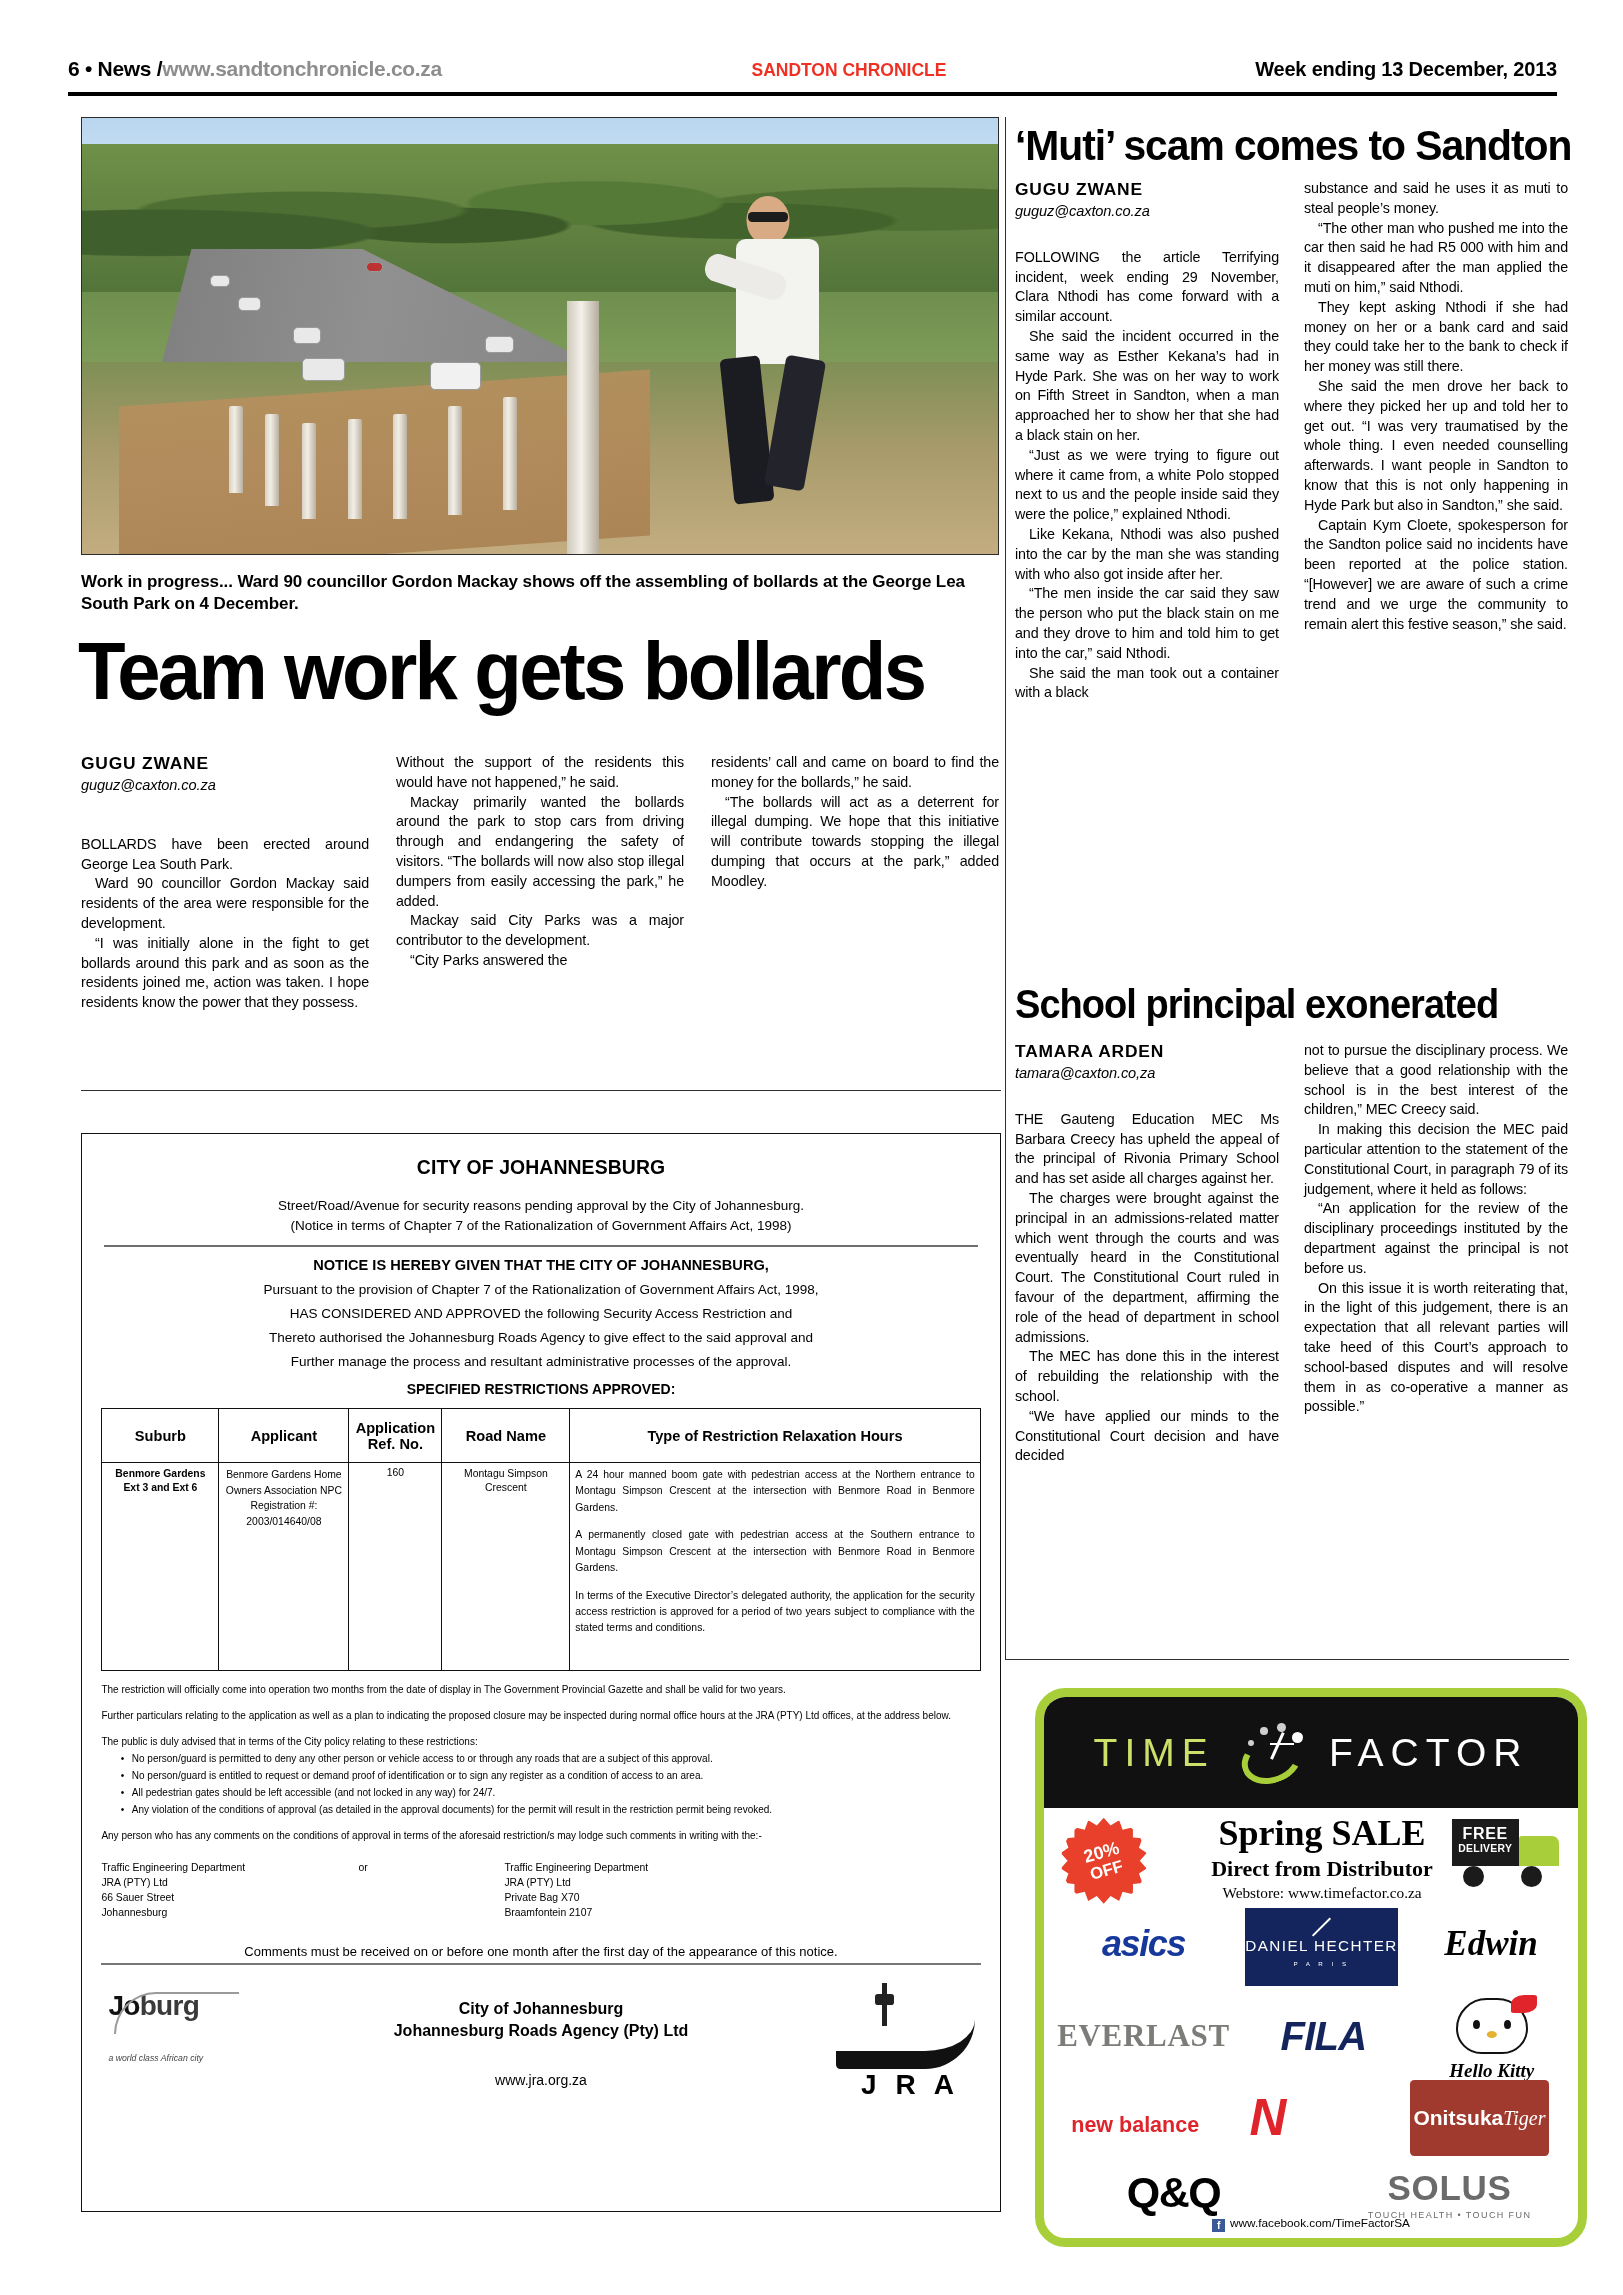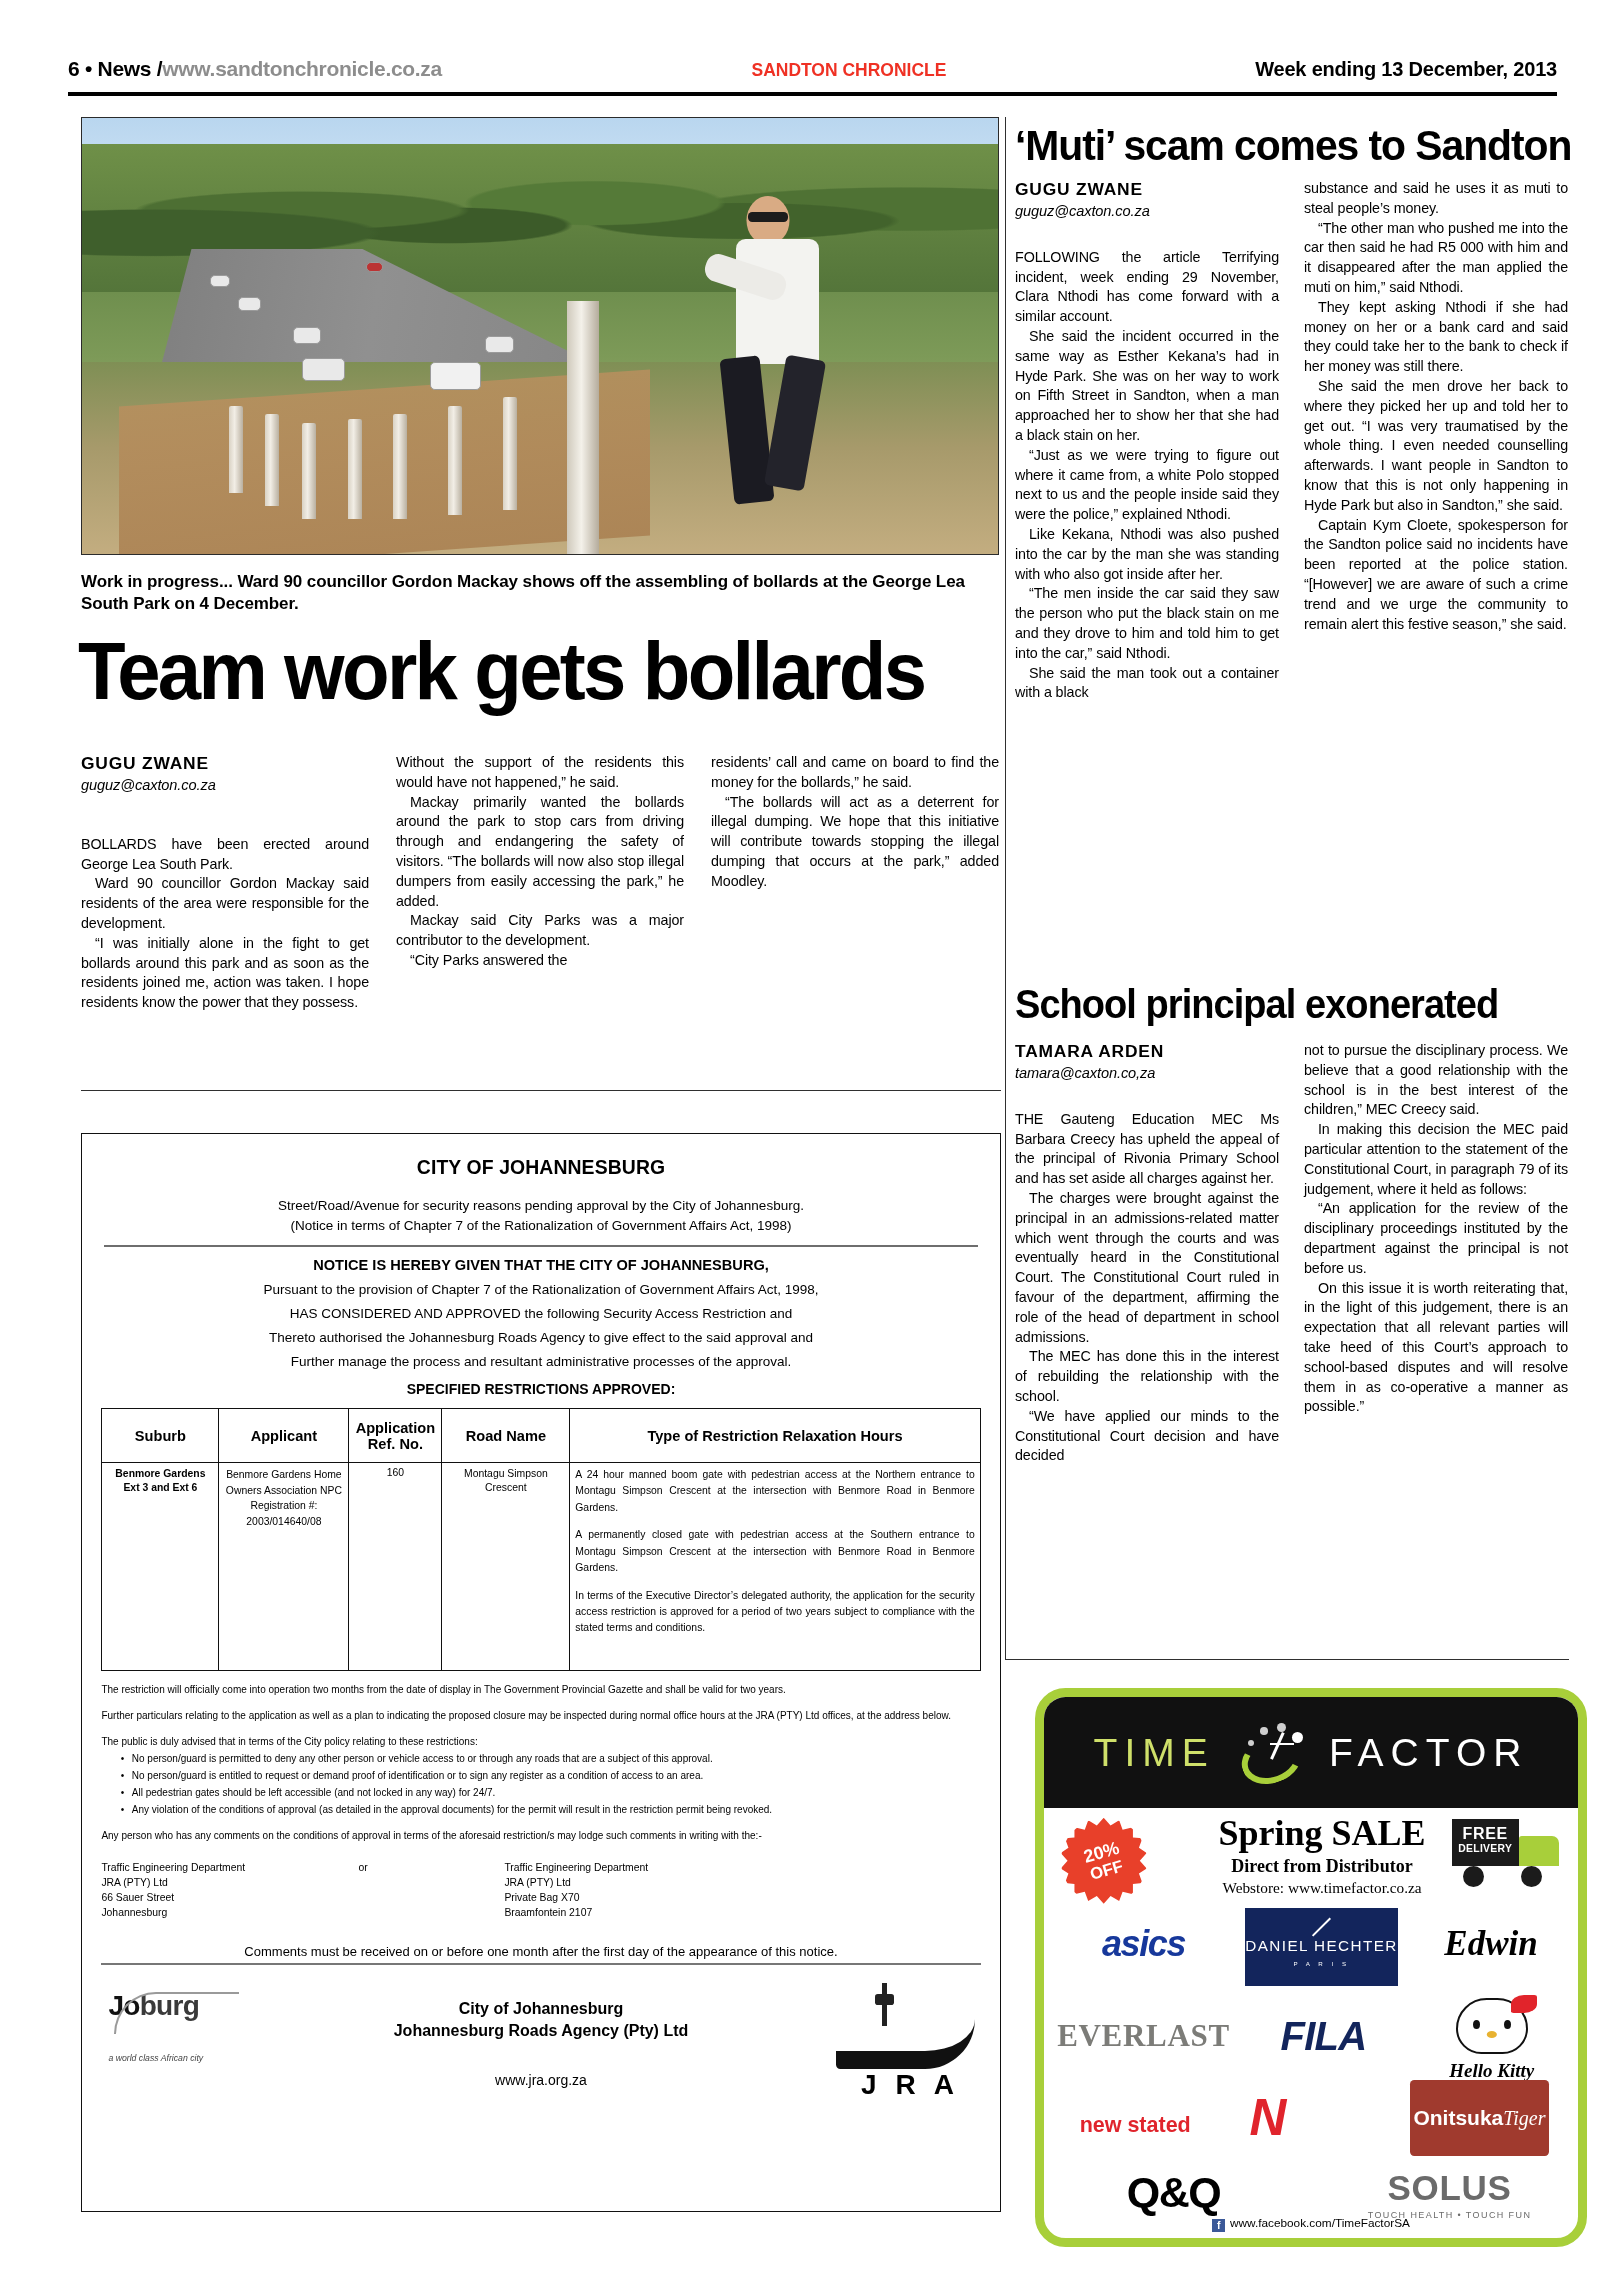--- a/index.html
+++ b/index.html
@@ -202,21 +202,21 @@
   .ad-sale { position:relative; height:104px; }
   .ad-badge { position:absolute; left:16.7px; top:9.7px; width:86px; height:86px; }
   .ad-badge .star { position:absolute; inset:0; background:#e8402a; border-radius:50%;
      clip-path: polygon(50% 0%,58% 9%,68% 3%,72% 14%,84% 11%,84% 23%,95% 24%,91% 35%,100% 41%,92% 50%,100% 59%,91% 65%,95% 76%,84% 77%,84% 89%,72% 86%,68% 97%,58% 91%,50% 100%,42% 91%,32% 97%,28% 86%,16% 89%,16% 77%,5% 76%,9% 65%,0% 59%,8% 50%,0% 41%,9% 35%,5% 24%,16% 23%,16% 11%,28% 14%,32% 3%,42% 9%); }
   .ad-badge .txt { position:absolute; inset:0; color:#fff; font-weight:bold; font-size:18px;
                    display:flex; flex-direction:column; align-items:center; justify-content:center;
                    transform: rotate(-16deg); line-height:1.05; }
   .ad-badge .txt .p2 { font-size:16.7px; }
   .ad-sale .mid { position:absolute; left:132px; top:4.2px; width:292px; text-align:center; }
   .ad-sale .mid .s1 { font-family:"Liberation Serif","DejaVu Serif",serif; font-weight:bold; font-size:36px; }
-  .ad-sale .mid .s2 { font-family:"Liberation Serif","DejaVu Serif",serif; font-weight:bold; font-size:18px; margin-top:1.4px;}
+  .ad-sale .mid .s2 { font-family:"Liberation Serif","DejaVu Serif",serif; font-weight:bold; font-size:22px; margin-top:1.4px;}
   .ad-sale .mid .s3 { font-family:"Liberation Serif","DejaVu Serif",serif; font-size:15.3px; margin-top:2.8px;}
   .ad-truck { position:absolute; right:15.3px; top:11px; width:111px; height:69px; }
   .ad-truck .box { position:absolute; left:0; top:0; width:67px; height:47px; background:#1b1b1b;
                    color:#fff; font-weight:bold; text-align:center; }
   .ad-truck .box .f1 { font-size:16px; padding-top:6.2px; letter-spacing:0.7px;}
   .ad-truck .box .f2 { font-size:10.4px; letter-spacing:0.3px; }
   .ad-truck .cab { position:absolute; left:67px; top:16.7px; width:40px; height:30.5px; background:#a8cf3a;
                    border-radius:2.8px 7px 0 0; }
   .ad-truck .w1, .ad-truck .w2 { position:absolute; bottom:1.4px; width:21px; height:21px; border-radius:50%;
                    background:#1b1b1b; }
@@ -540,21 +540,21 @@
       <div class="ad-logo lg-edwin">Edwin</div>
       <div class="ad-logo lg-everlast">EVERLAST</div>
       <div class="ad-logo lg-fila">FILA</div>
       <div class="ad-logo lg-hk">
         <div class="face">
           <div class="nose"></div>
           <div class="bow"></div>
         </div>
         <div class="name">Hello Kitty</div>
       </div>
-      <div class="ad-logo lg-nb">new stated</div>
+      <div class="ad-logo lg-nb">new balance</div>
       <div class="ad-logo lg-nbmark">N</div>
       <div class="ad-logo lg-onitsuka">
         <div class="o1">Onitsuka</div>
         <div class="o2">Tiger</div>
       </div>
       <div class="ad-logo lg-qq">Q&amp;Q</div>
       <div class="ad-logo lg-solus">
         <div class="s1">SOLUS</div>
         <div class="s2">TOUCH HEALTH • TOUCH FUN</div>
       </div>

